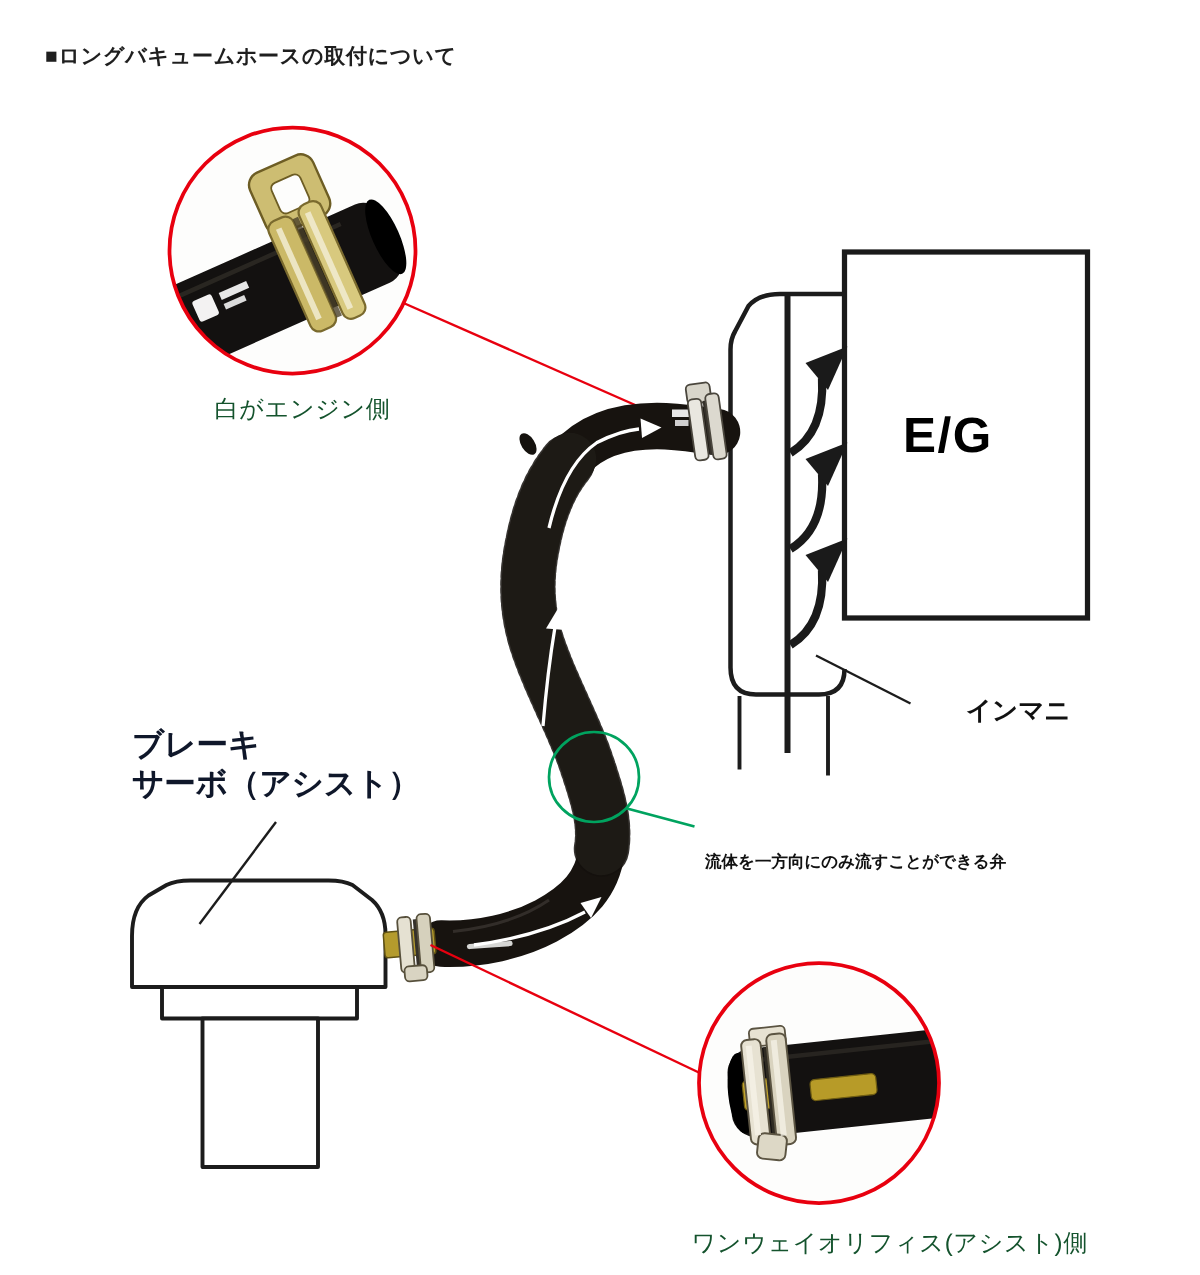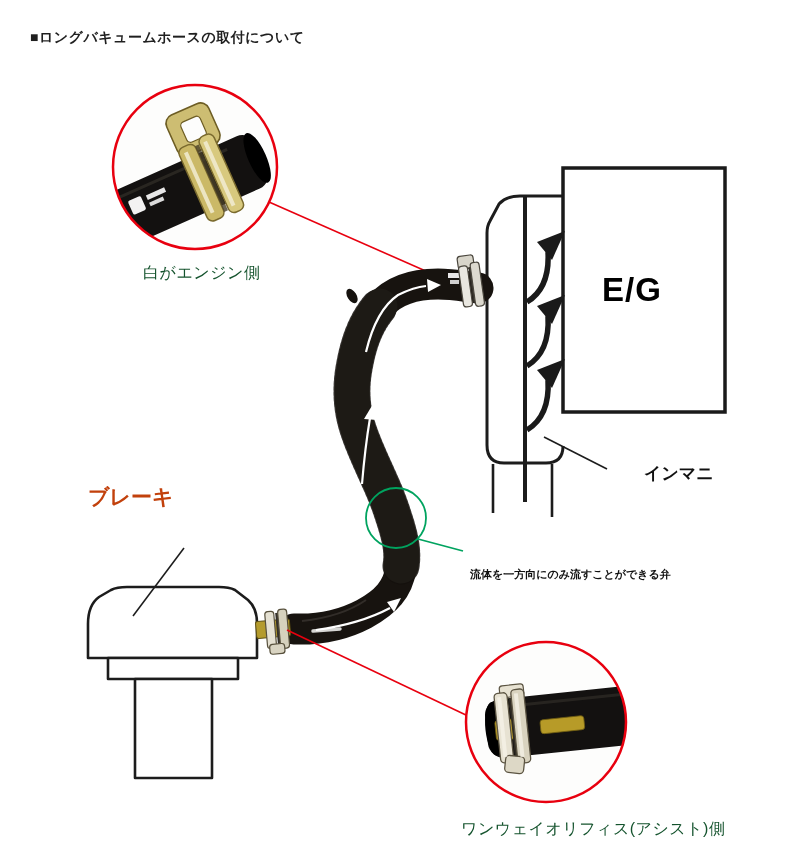--- a/index.html
+++ b/index.html
@@ -11,21 +11,21 @@
   .lbl{position:absolute;white-space:nowrap;}
   .title{left:30px;top:29px;font-size:14px;font-weight:700;color:#1f1f1f;letter-spacing:.5px;}
   .cap{font-size:16px;color:#14532d;letter-spacing:.5px;}
   .cap-engine{left:143px;top:263px;}
   .cap-servo{left:461px;top:819px;}
   .eg{
     left:563px;top:168px;width:138px;height:244px;display:flex;align-items:center;justify-content:center;
     font-size:33px;font-weight:700;color:#000;letter-spacing:1px;
   }
   .inmani{left:612px;top:462px;font-size:17px;font-weight:700;color:#111;margin-left:32px;}
-  .servo-label{left:88px;top:484px;font-size:21px;font-weight:700;color:#c2410c;line-height:1.22;white-space:nowrap;}
+  .servo-label{left:88px;top:484px;font-size:21px;font-weight:700;color:#0f172a;line-height:1.22;white-space:nowrap;}
   .orifice-title{left:464px;top:541px;font-size:19px;font-weight:700;color:#111;}
   .orifice-desc{left:470px;top:567px;font-size:11px;font-weight:700;color:#111;}
 </style>
 </head>
 <body>
 
 <div class="canvas">
 
   <svg width="800" height="850" viewBox="0 0 800 850" xmlns="http://www.w3.org/2000/svg">
     <defs>
@@ -160,16 +160,17 @@
     </g>
     <circle cx="546" cy="722" r="80" fill="none" stroke-width="2.5" stroke="#e8000f"></circle>
   </svg>
 
   <div class="lbl title">■ロングバキュームホースの取付について</div>
   <div class="lbl cap cap-engine">白がエンジン側</div>
   <div class="lbl eg">E/G</div>
   <div class="lbl inmani">インマニ</div>
   <div class="lbl servo-label">
     <div>ブレーキ</div>
+    <div>サーボ（アシスト）</div>
   </div>
   <div class="lbl orifice-desc">流体を一方向にのみ流すことができる弁</div>
   <div class="lbl cap cap-servo">ワンウェイオリフィス(アシスト)側</div>
 </div>
 
 </body></html>

